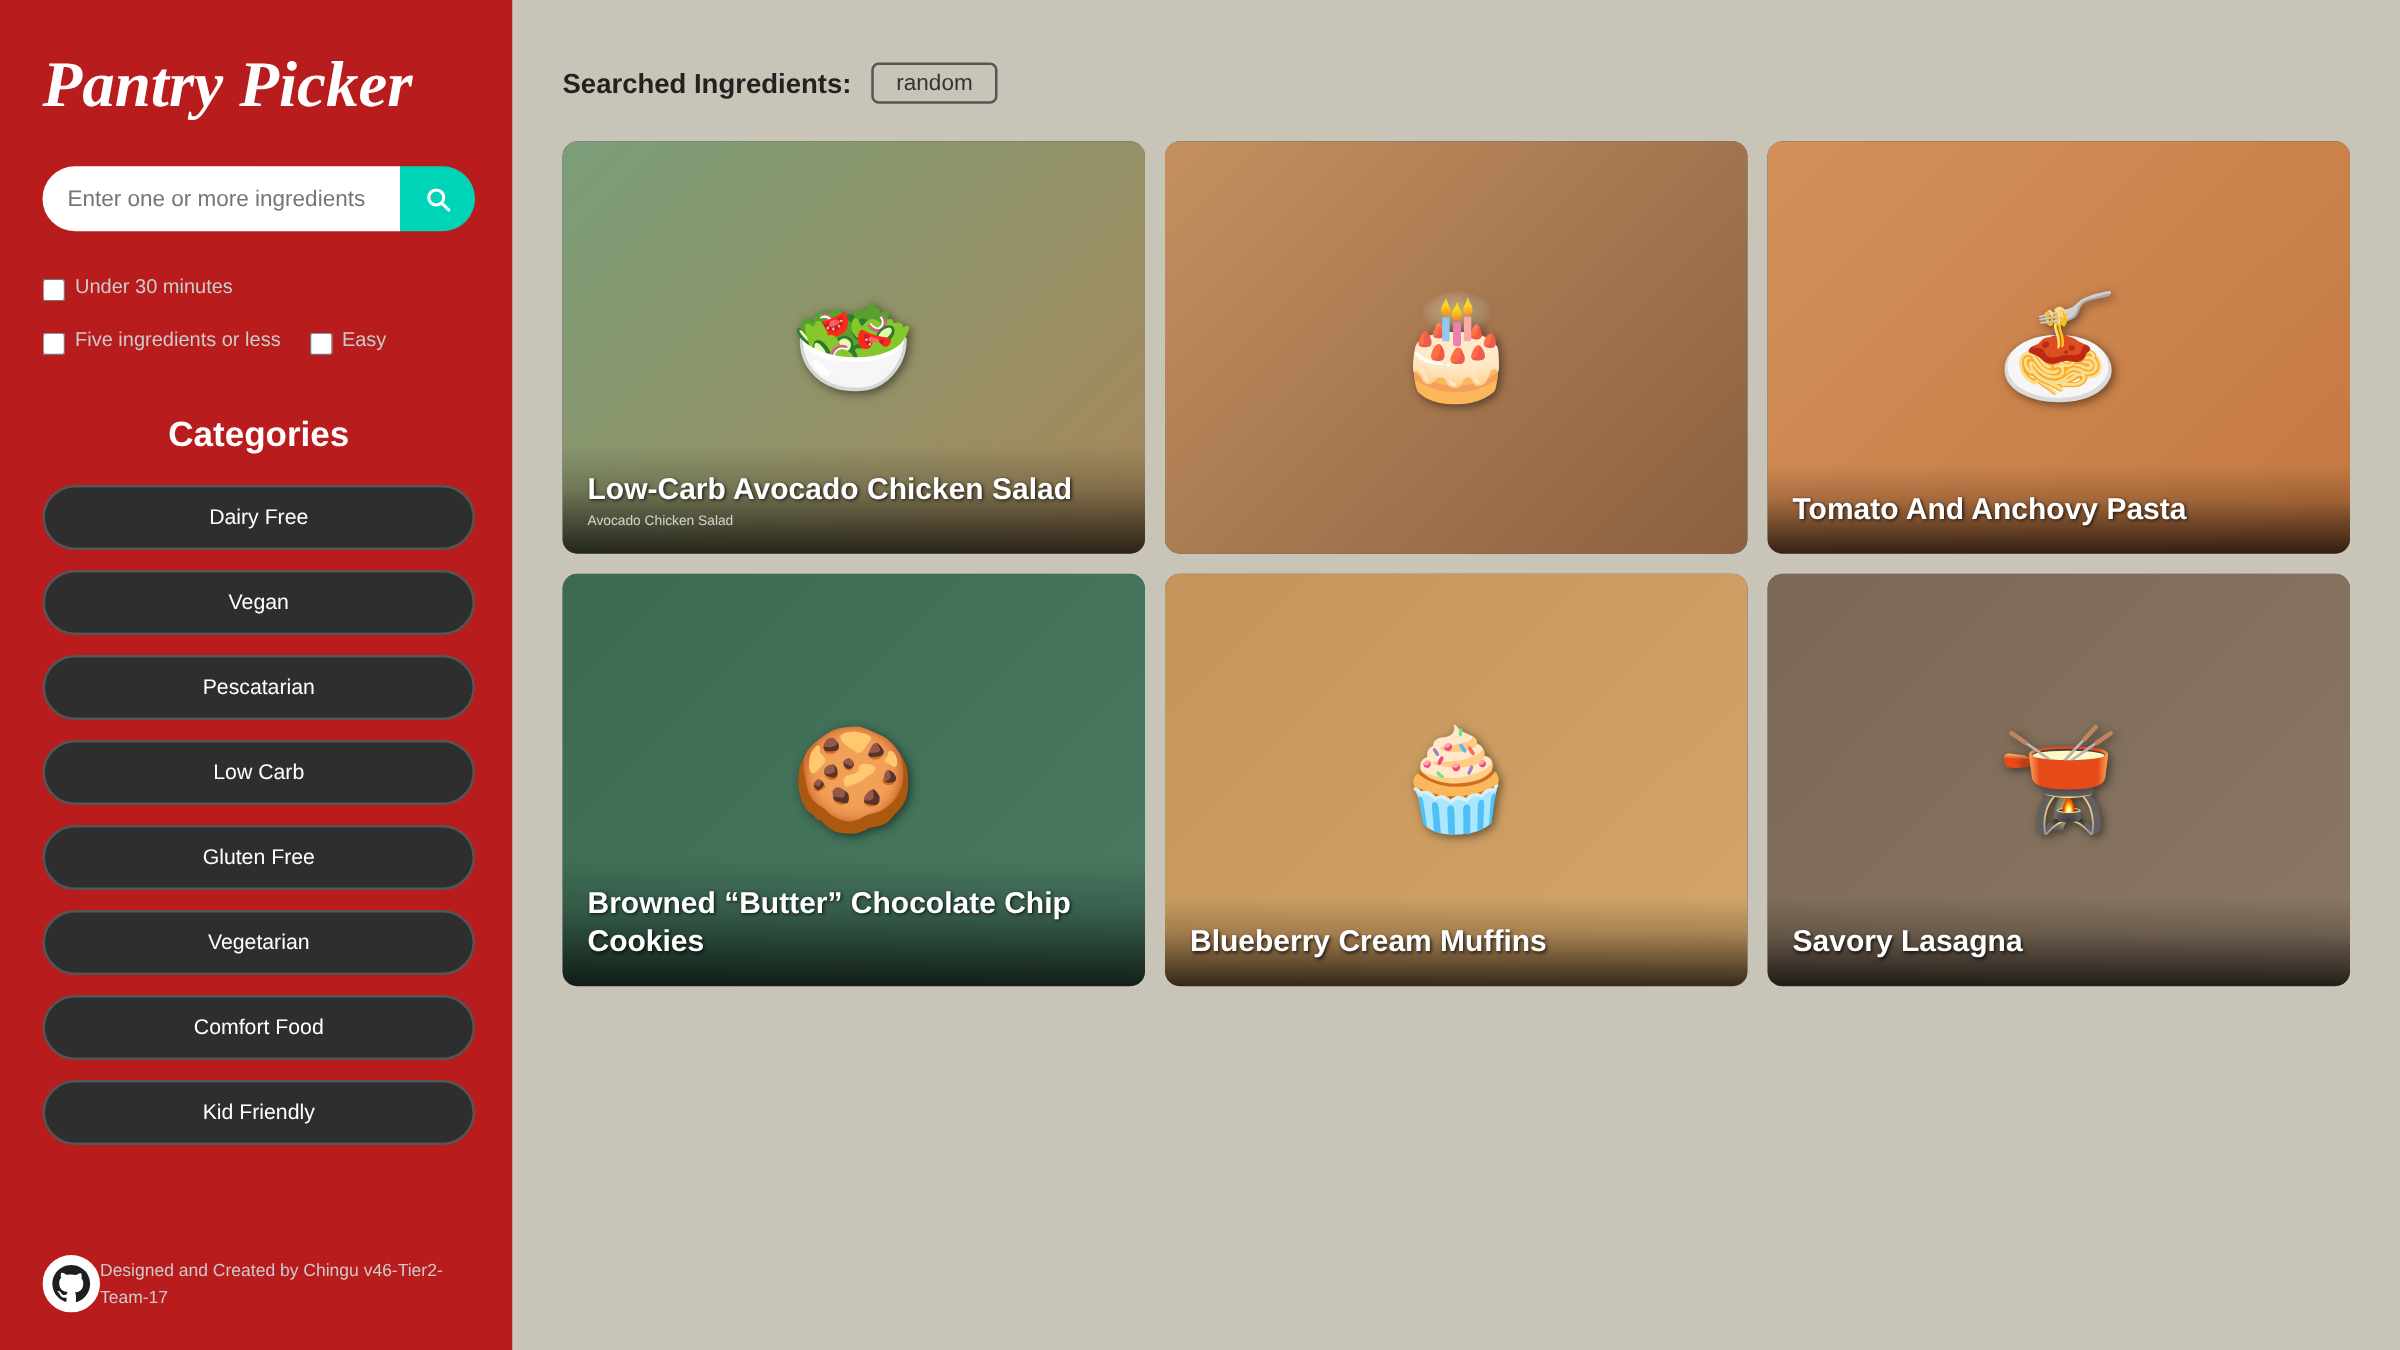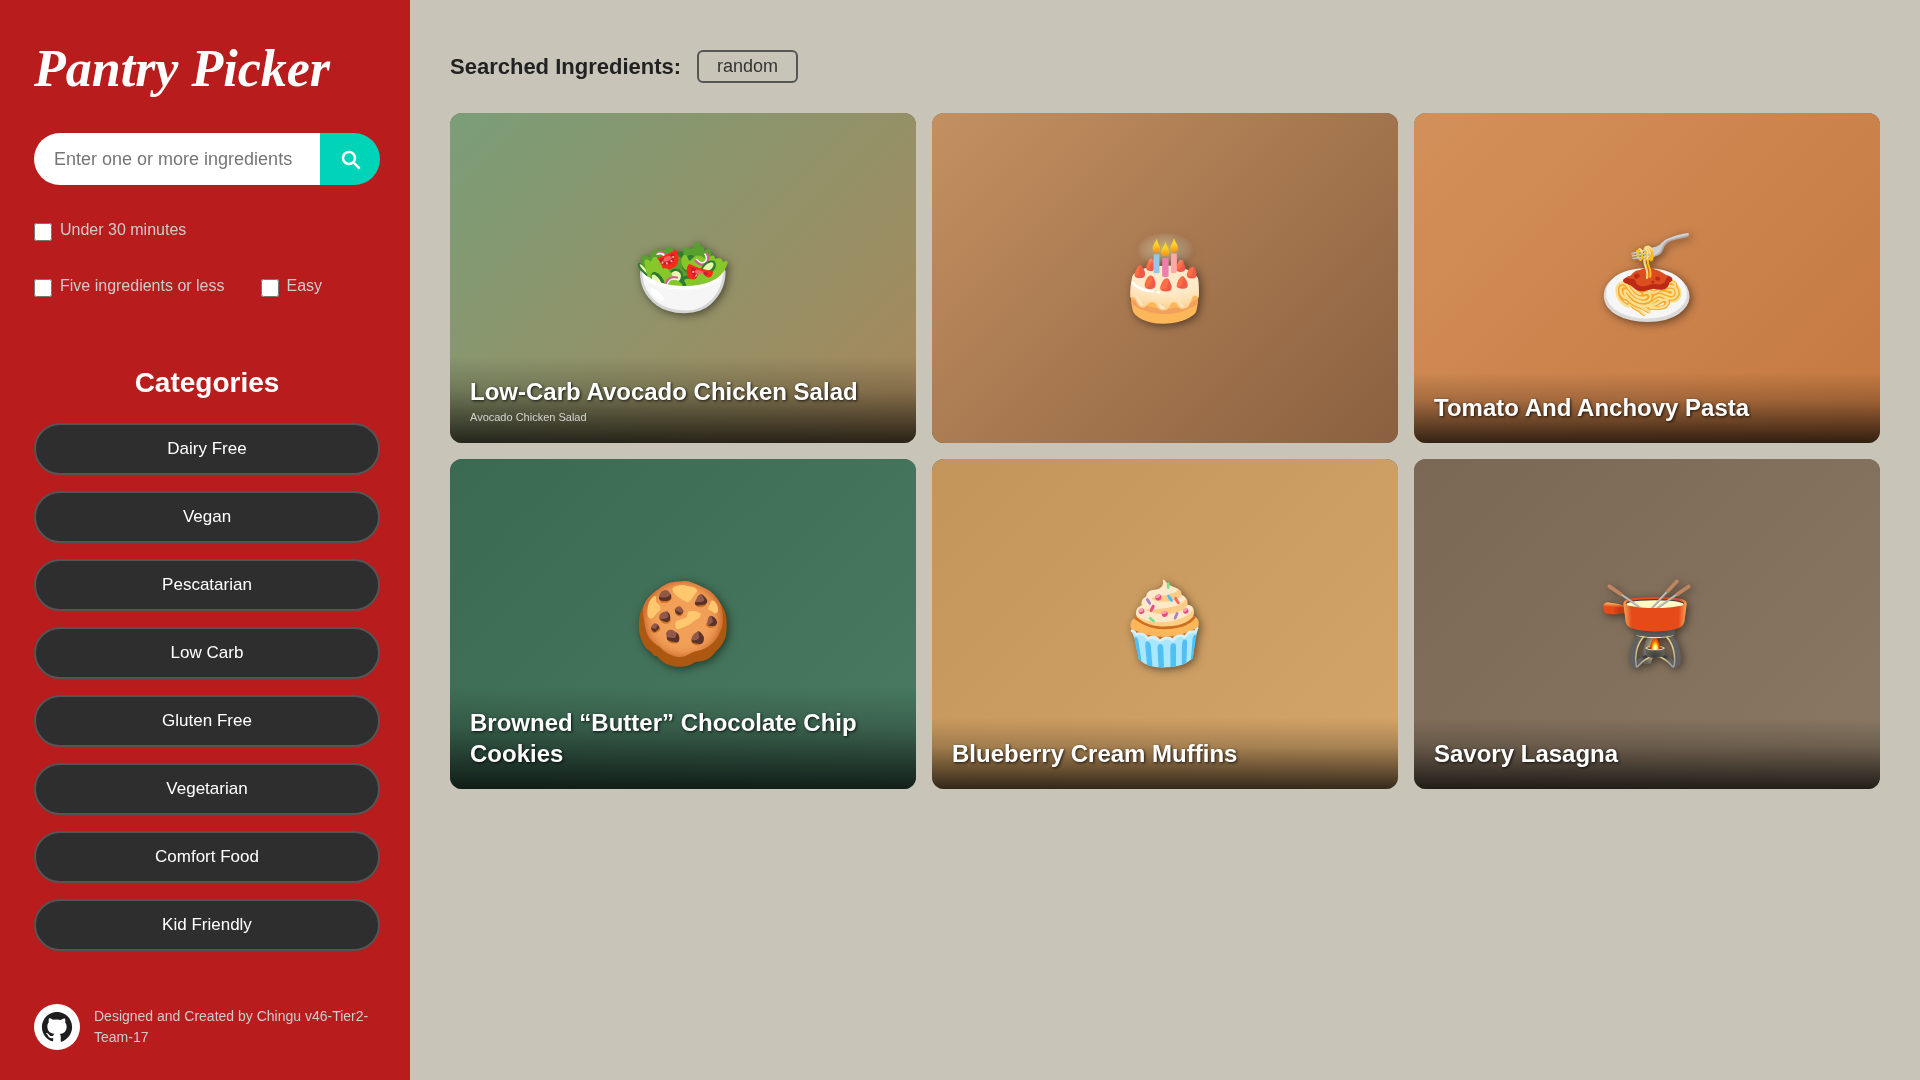--- a/index.html
+++ b/index.html
@@ -64,22 +64,22 @@
     }
 
     #search-button svg {
       width: 24px;
       height: 24px;
       fill: #fff;
     }
 
     #filter-options {
       display: flex;
-      gap: 36px;
-      margin-bottom: 70px;
+      gap: 23px;
+      margin-bottom: 48px;
       flex-wrap: wrap;
       align-items: flex-start;
     }
 
     .filter-item {
       display: flex;
       align-items: flex-start;
       gap: 8px;
       color: #ccc;
       font-size: 16px;
@@ -119,21 +119,20 @@
       padding: 14px 10px;
       font-size: 17px;
       cursor: pointer;
       text-align: center;
       transition: background 0.2s;
     }
 
     #footer {
       display: flex;
       align-items: center;
-      gap: 14px;
       margin-top: 30px;
       padding-top: 20px;
     }
 
     #github-icon {
       width: 46px;
       height: 46px;
       flex-shrink: 0;
     }
 

